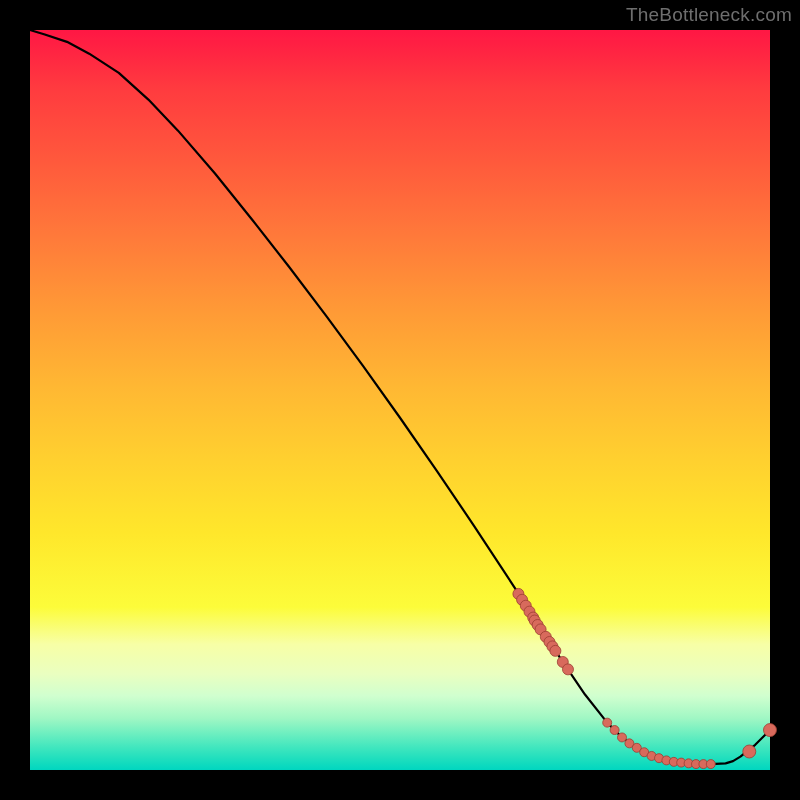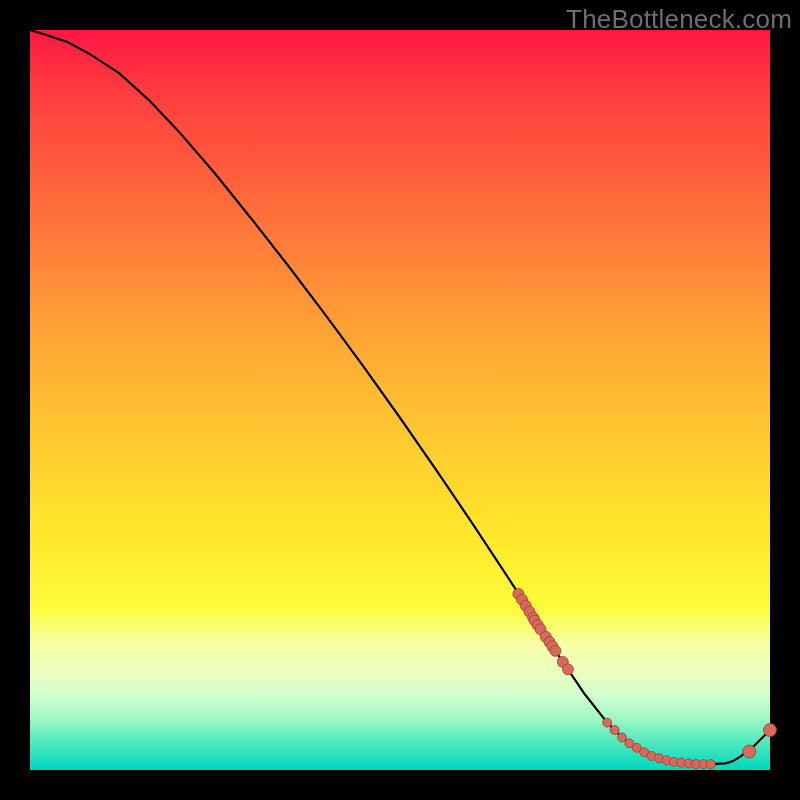--- a/index.html
+++ b/index.html
@@ -36,21 +36,21 @@
       #3fe6be 97%,
       #14dcbe 99%,
       #00d6c0 100%
     );
   }
   .watermark {
     position: absolute;
     top: 4px;
     right: 8px;
     color: #6e6e6e;
-    font-size: 26px;
+    font-size: 19px;
     letter-spacing: 0.2px;
     font-weight: 500;
     user-select: none;
   }
   svg.plot {
     position: absolute;
     left: 0;
     top: 0;
     width: 740px;
     height: 740px;

